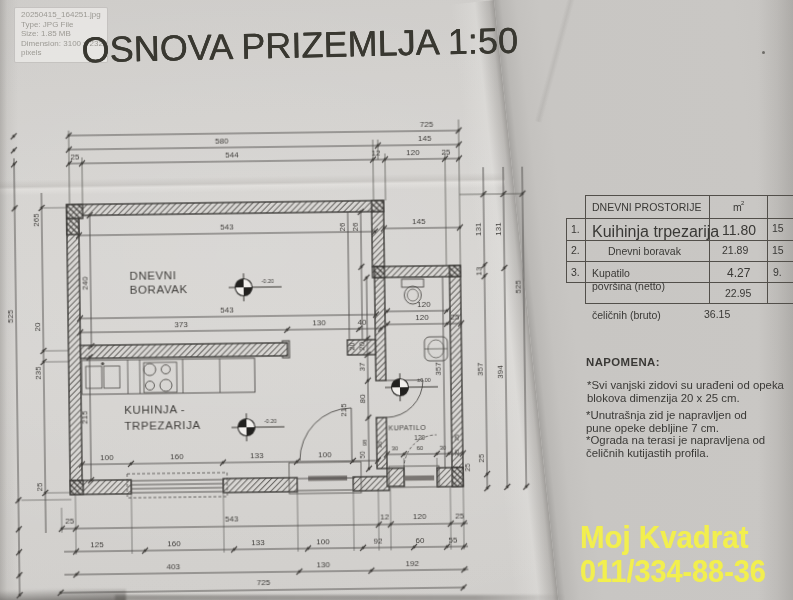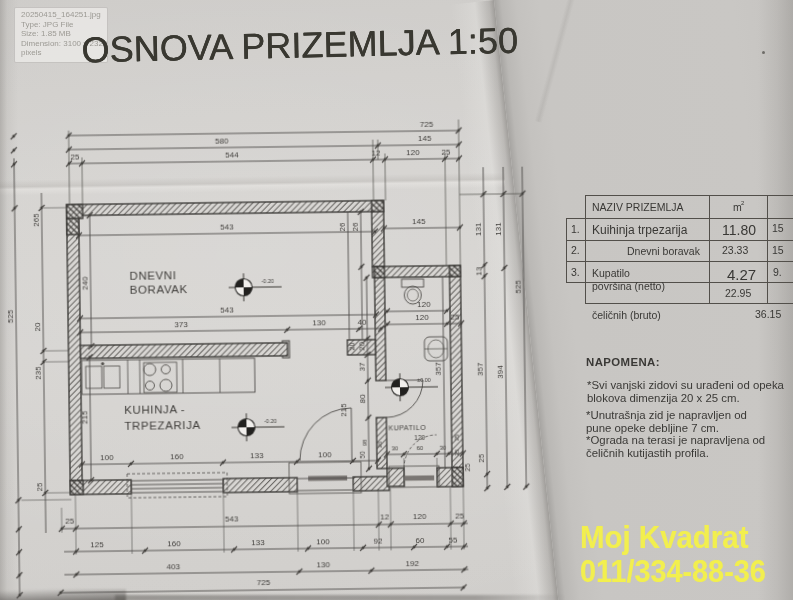--- a/index.html
+++ b/index.html
@@ -375,39 +375,39 @@
     <div class="abs" style="left:585px;top:195px;width:208px;height:1px;background:#524f4a"></div>
 <div class="abs" style="left:566px;top:218px;width:227px;height:1px;background:#524f4a"></div>
 <div class="abs" style="left:566px;top:240px;width:227px;height:1px;background:#524f4a"></div>
 <div class="abs" style="left:566px;top:261px;width:227px;height:1px;background:#524f4a"></div>
 <div class="abs" style="left:566px;top:282px;width:227px;height:1px;background:#524f4a"></div>
 <div class="abs" style="left:585px;top:303px;width:208px;height:1px;background:#524f4a"></div>
 <div class="abs" style="left:585px;top:195px;width:1px;height:108px;background:#524f4a"></div>
 <div class="abs" style="left:566px;top:218px;width:1px;height:64px;background:#524f4a"></div>
 <div class="abs" style="left:709px;top:195px;width:1px;height:108px;background:#524f4a"></div>
 <div class="abs" style="left:767px;top:195px;width:1px;height:108px;background:#524f4a"></div>
-<div class="abs" style="left:592px;top:201px;font-size:10.5px;color:#393835;white-space:nowrap">NAZIV PRIZEMLJA</div>
+<div class="abs" style="left:592px;top:201px;font-size:10.5px;color:#393835;white-space:nowrap">DNEVNI PROSTORIJE</div>
 <div class="abs" style="left:733px;top:201px;font-size:10.5px;color:#393835;white-space:nowrap">m</div>
 <div class="abs" style="left:741px;top:200px;font-size:6px;color:#393835;white-space:nowrap">2</div>
 <div class="abs" style="left:571px;top:223px;font-size:10.5px;color:#393835;white-space:nowrap">1.</div>
-<div class="abs" style="left:592px;top:223px;font-size:12px;color:#393835;white-space:nowrap">Kuihinja trpezarija</div>
+<div class="abs" style="left:592px;top:223px;font-size:16px;color:#393835;white-space:nowrap">Kuihinja trpezarija</div>
 <div class="abs" style="left:722px;top:222px;font-size:14px;color:#393835;white-space:nowrap">11.80</div>
 <div class="abs" style="left:772px;top:222px;font-size:10.5px;color:#393835;white-space:nowrap">15</div>
 <div class="abs" style="left:571px;top:244px;font-size:10.5px;color:#393835;white-space:nowrap">2.</div>
-<div class="abs" style="left:627px;top:245px;font-size:10.5px;color:#393835;white-space:nowrap">Dnevni boravak</div>
-<div class="abs" style="left:722px;top:244px;font-size:10.5px;color:#393835;white-space:nowrap">23.33</div>
+<div class="abs" style="left:608px;top:245px;font-size:10.5px;color:#393835;white-space:nowrap">Dnevni boravak</div>
+<div class="abs" style="left:722px;top:244px;font-size:10.5px;color:#393835;white-space:nowrap">21.89</div>
 <div class="abs" style="left:772px;top:244px;font-size:10.5px;color:#393835;white-space:nowrap">15</div>
 <div class="abs" style="left:571px;top:266px;font-size:10.5px;color:#393835;white-space:nowrap">3.</div>
 <div class="abs" style="left:592px;top:267px;font-size:10.5px;color:#393835;white-space:nowrap">Kupatilo</div>
-<div class="abs" style="left:727px;top:266px;font-size:15px;color:#393835;white-space:nowrap">4.27</div>
+<div class="abs" style="left:727px;top:266px;font-size:12px;color:#393835;white-space:nowrap">4.27</div>
 <div class="abs" style="left:773px;top:266px;font-size:10.5px;color:#393835;white-space:nowrap">9.</div>
 <div class="abs" style="left:592px;top:280px;font-size:10.5px;color:#393835;white-space:nowrap">površina (netto)</div>
 <div class="abs" style="left:725px;top:287px;font-size:10.5px;color:#393835;white-space:nowrap">22.95</div>
 <div class="abs" style="left:592px;top:309px;font-size:10.5px;color:#393835;white-space:nowrap">čeličnih (bruto)</div>
-<div class="abs" style="left:755px;top:308px;font-size:10.5px;color:#393835;white-space:nowrap">36.15</div>
+<div class="abs" style="left:704px;top:308px;font-size:10.5px;color:#393835;white-space:nowrap">36.15</div>
   </div>
 <div class="abs nt" style="left:586px;top:356px;font-weight:bold;letter-spacing:0.4px">NAPOMENA:</div>
 <div class="abs nt" style="left:587px;top:379px;width:230px">*Svi vanjski zidovi su urađeni od opeka<br>blokova dimenzija 20 x 25 cm.</div>
 <div class="abs nt" style="left:586px;top:409px;width:230px">*Unutrašnja zid je napravljen od<br>pune opeke debljine 7 cm.</div>
 <div class="abs nt" style="left:586px;top:434px;width:230px">*Ograda na terasi je napravljena od<br>čeličnih kutijastih profila.</div>
 <div class="abs" id="yellow"><span class="mk">Moj Kvadrat</span><br><span class="ph">011/334-88-36</span></div>
 
 <div class="abs" style="left:762px;top:51px;width:3px;height:3px;border-radius:50%;background:#6e6c68"></div>
 <div class="abs" id="botedge1"></div>
 <div class="abs" id="botedge2"></div>

